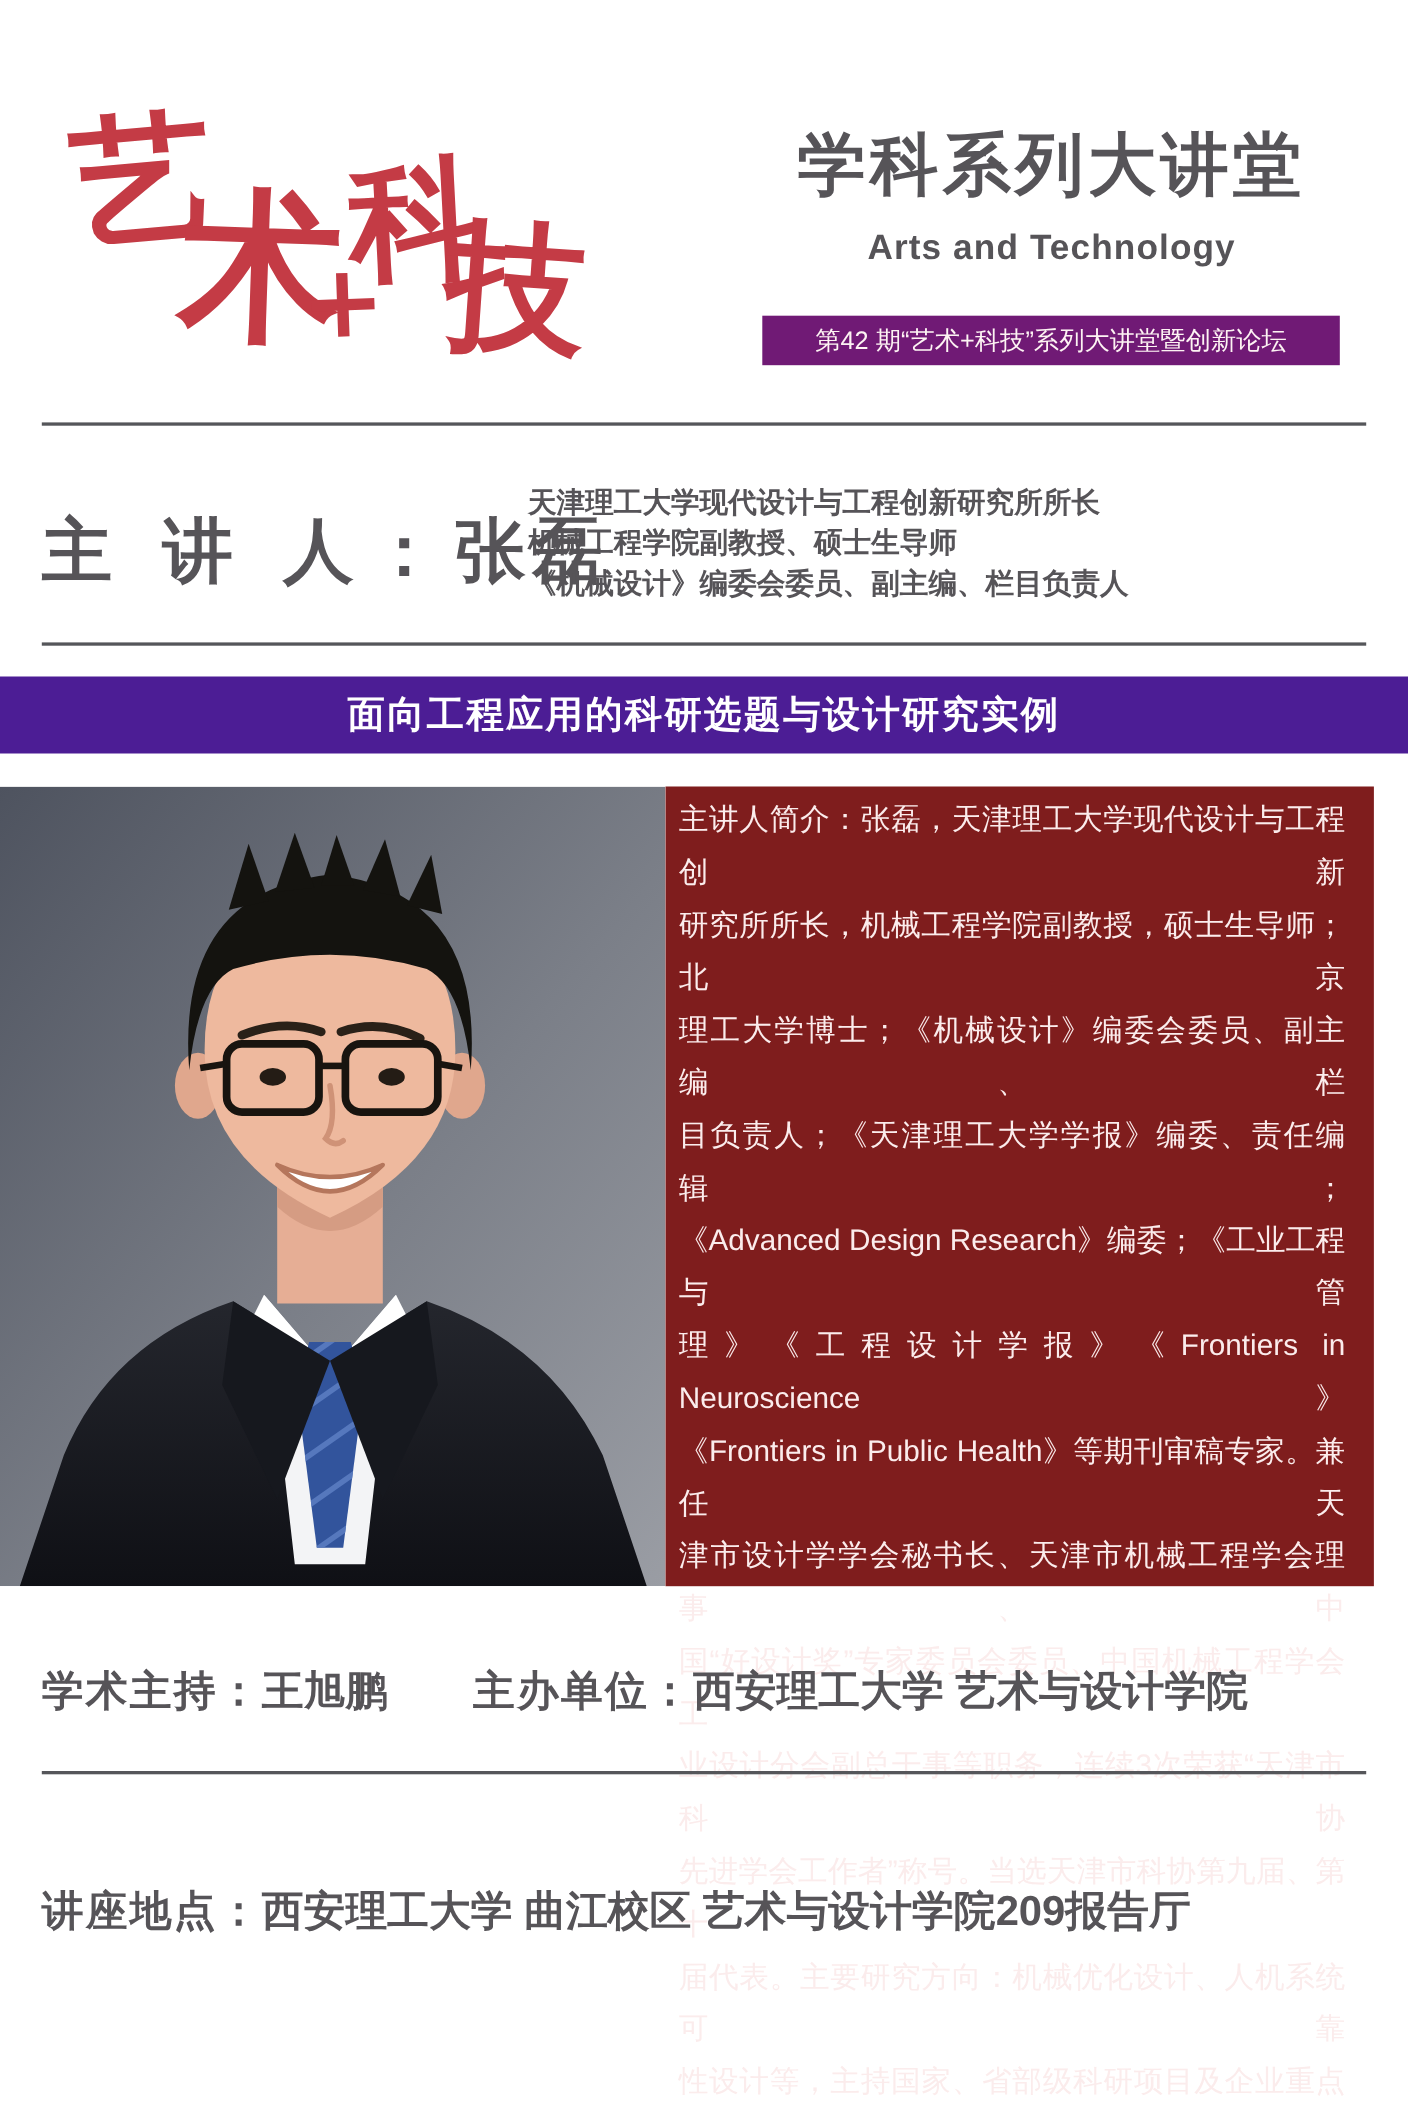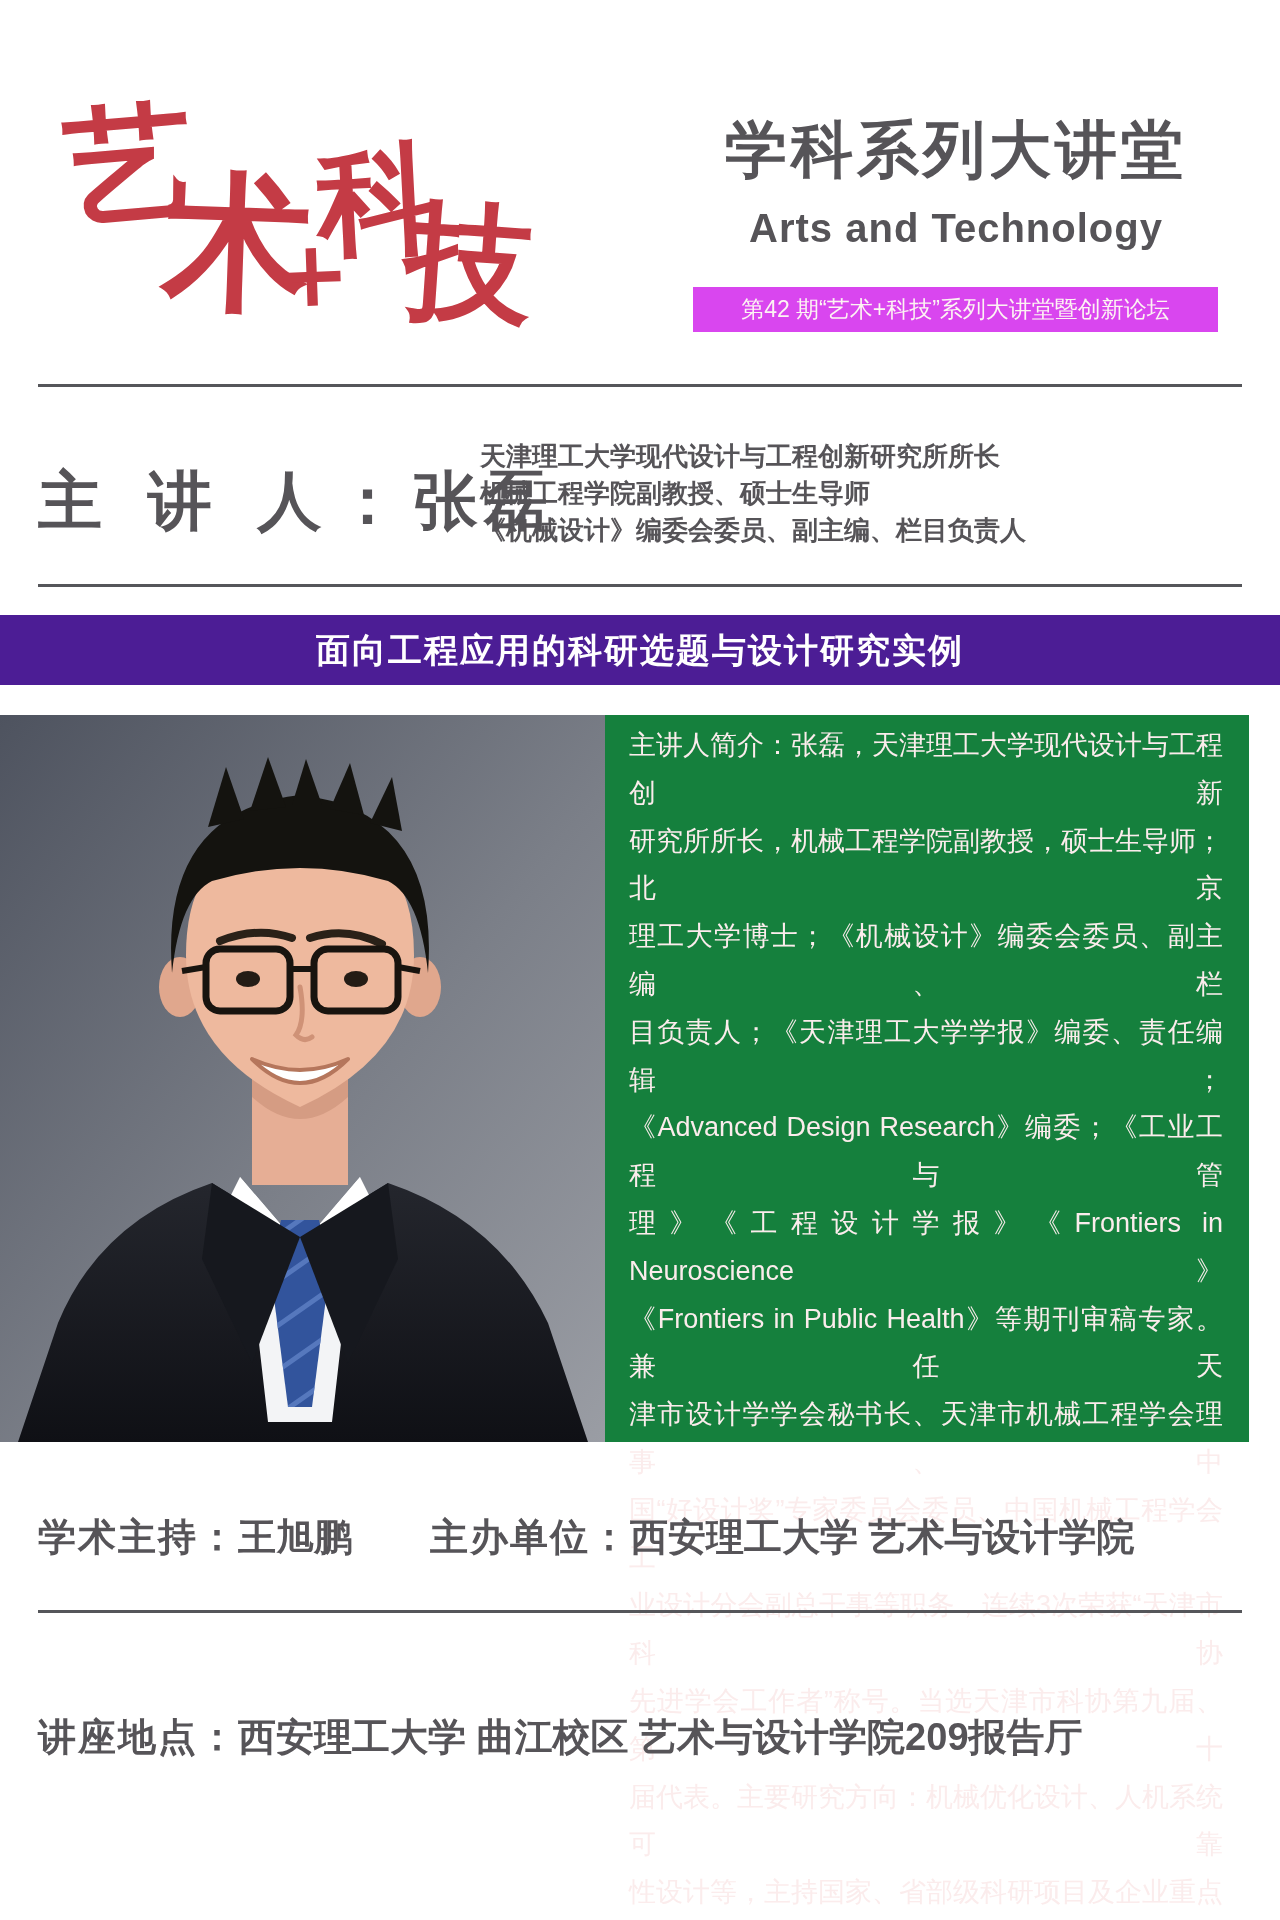--- a/index.html
+++ b/index.html
@@ -12,40 +12,40 @@
   .logo span{position:absolute;font-family:"DejaVu Serif","Liberation Serif",serif;font-weight:700;line-height:1;}
   .lg1{left:10px;top:10px;font-size:128px;transform:rotate(-5deg);}
   .lg2{left:108px;top:78px;font-size:148px;transform:rotate(2deg);}
   .lg3{left:218px;top:138px;font-size:92px;font-weight:400;transform:rotate(-2deg);}
   .lg4{left:262px;top:48px;font-size:122px;transform:rotate(-3deg);}
   .lg5{left:350px;top:108px;font-size:128px;transform:rotate(4deg);}
   
   .title-cn{position:absolute;left:690px;top:108px;width:532px;text-align:center;
     font-size:62px;font-weight:700;letter-spacing:4px;color:#565458;}
   .title-en{position:absolute;left:690px;top:206px;width:532px;text-align:center;
-    font-size:40px;font-weight:700;letter-spacing:1px;color:#565458;}
+    font-size:32px;font-weight:700;letter-spacing:1px;color:#565458;}
   .session-banner{position:absolute;left:693px;top:287px;width:525px;height:45px;
-    background:#d946ef;color:#fdf3f3;font-size:23px;line-height:45px;text-align:center;}
+    background:#701a75;color:#fdf3f3;font-size:23px;line-height:45px;text-align:center;}
   
   .divider{position:absolute;left:38px;width:1204px;height:3px;background:#55565a;}
   .d1{top:384px;} .d2{top:584px;} .d3{top:1610px;}
   
   .spk-row{position:absolute;left:38px;top:458px;white-space:nowrap;}
   .spk-label{font-size:64px;font-weight:700;letter-spacing:14px;color:#565458;}
   .spk-name{font-size:64px;font-weight:700;letter-spacing:6px;color:#565458;}
   .spk-titles{position:absolute;left:480px;top:438px;width:565px;}
   .spk-title-line{font-size:26px;font-weight:700;line-height:37px;color:#565458;}
   
   .lecture-banner{position:absolute;left:0;top:615px;width:1280px;height:70px;background:#4c1d95;
     text-align:center;}
   .lecture-banner span{font-size:34px;font-weight:700;color:#ffffff;line-height:70px;letter-spacing:2px;}
   
   .photo{position:absolute;left:0;top:715px;width:605px;height:727px;overflow:hidden;}
-  .bio-panel{position:absolute;left:605px;top:715px;width:644px;height:727px;background:#15803d;
-    box-sizing:border-box;padding:7px 26px 0 24px;}
+  .bio-panel{position:absolute;left:605px;top:715px;width:644px;height:727px;background:#7f1d1d;
+    box-sizing:border-box;padding:7px 26px 0 12px;}
   .bio-line{font-size:27px;line-height:47.8px;color:#fbecec;
     text-align:justify;text-align-last:justify;}
   .bio-line:last-child{text-align-last:left;}
   
   .f-row{position:absolute;white-space:nowrap;font-weight:700;color:#565458;}
   .hosts-row{left:38px;top:1512px;font-size:38px;}
   .organizer{position:absolute;left:392px;top:0;}
   .time-row{left:38px;top:1645px;font-size:38px;}
   .loc-row{left:38px;top:1712px;font-size:38px;}
   .f-row .lbl{letter-spacing:2px;}

